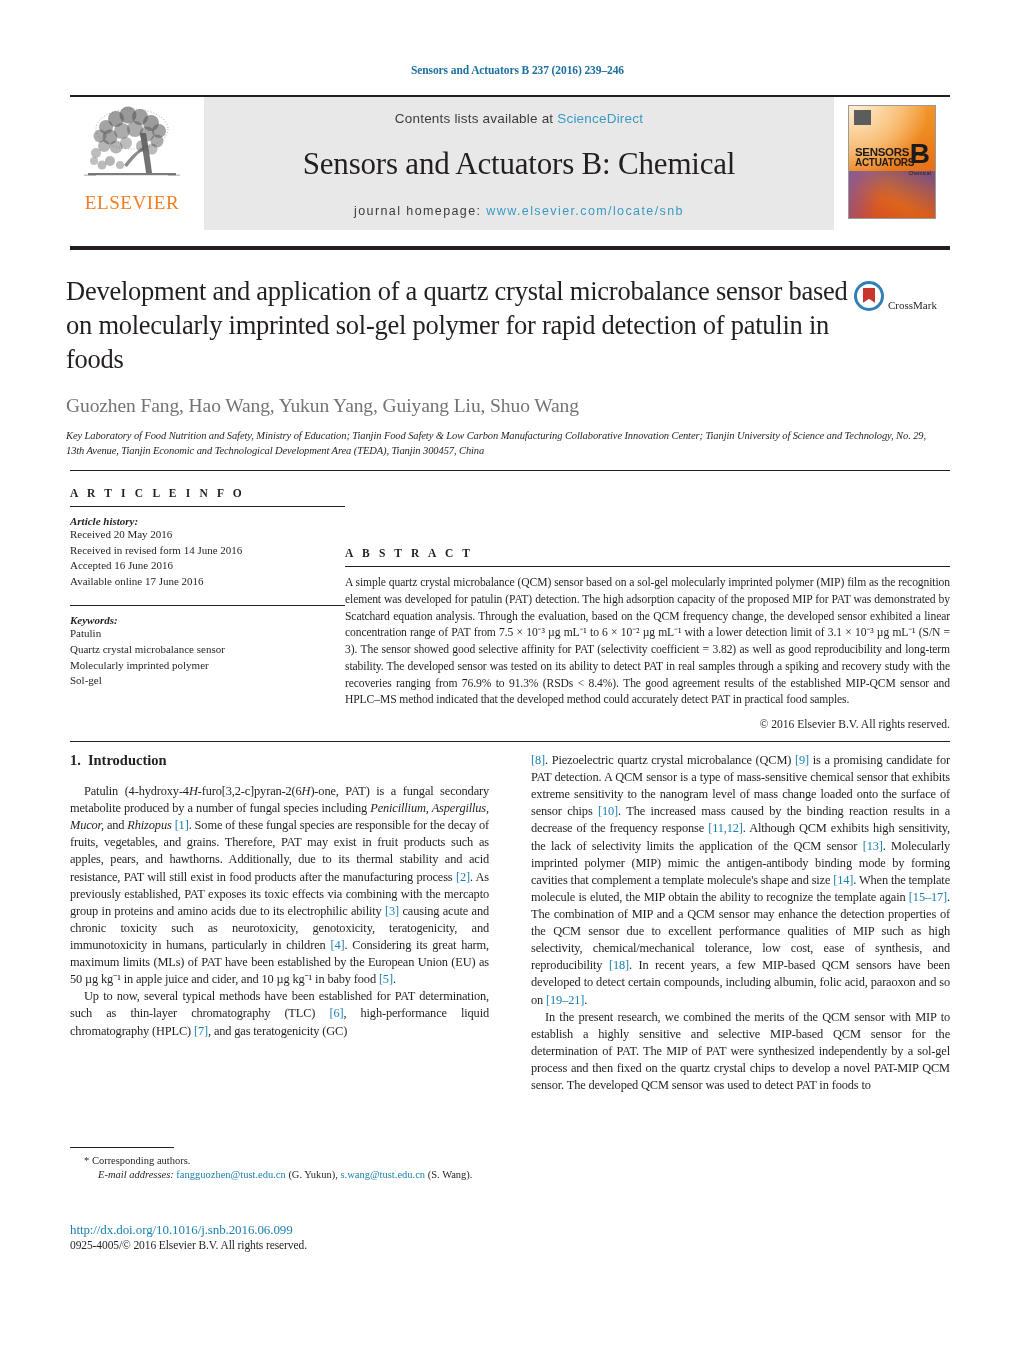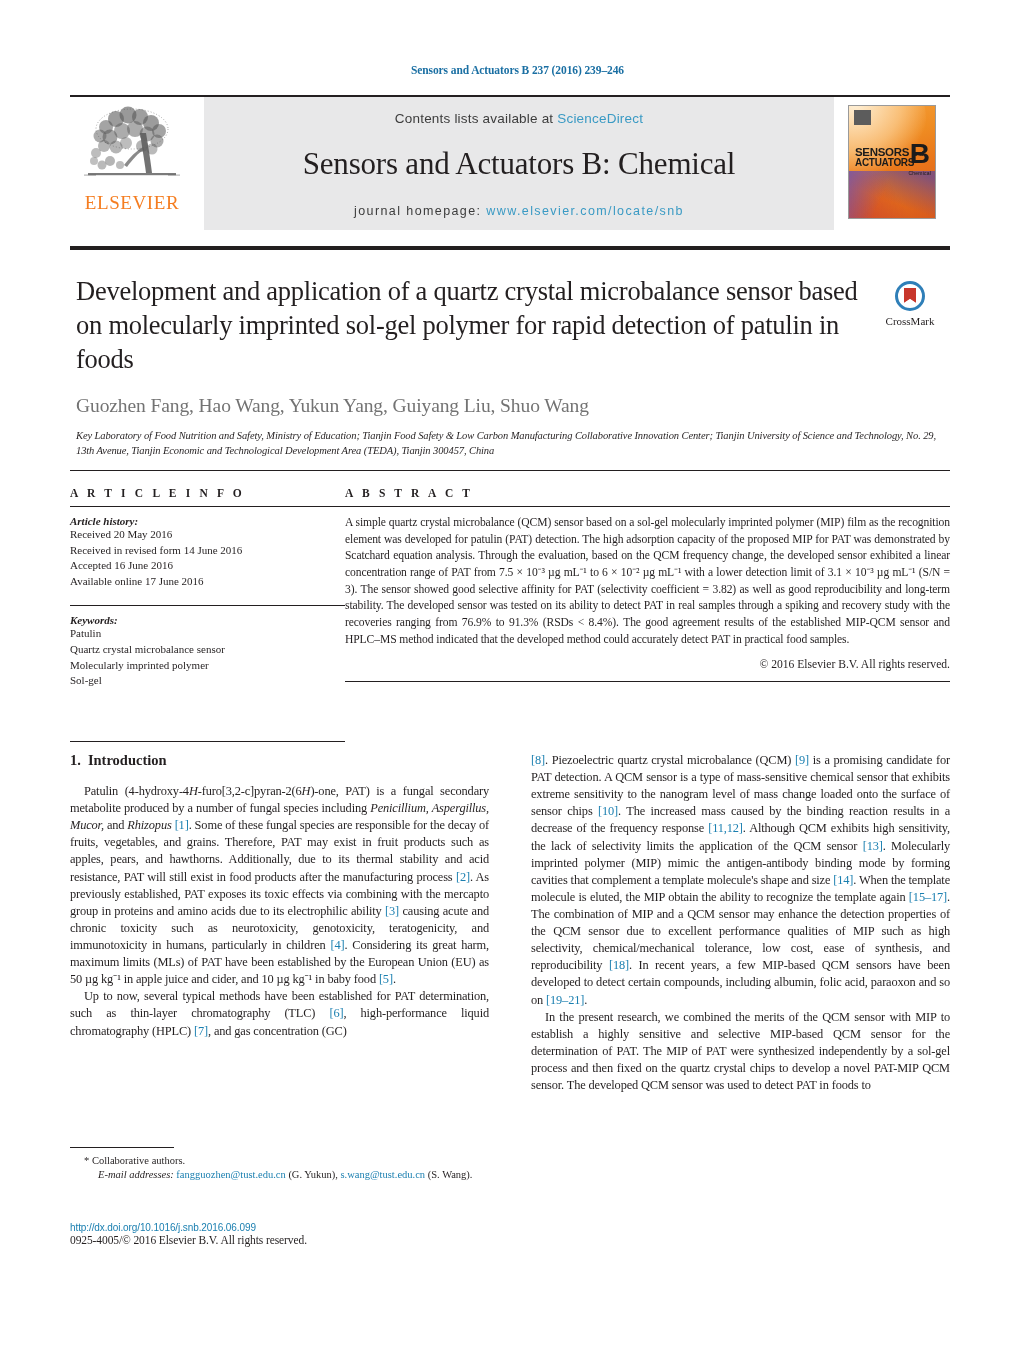--- a/index.html
+++ b/index.html
@@ -153,41 +153,40 @@
     position: absolute;
     left: 70px;
     top: 246px;
     width: 880px;
     border-top: 4px solid #231f20;
   }
 
   
   .title-block {
     position: absolute;
-    left: 76px;
+    left: 66px;
     top: 275px;
     width: 880px;
   }
   .paper-title {
     font-family: "Liberation Serif", serif;
     font-size: 26.5px;
     line-height: 1.28;
     color: #231f20;
     width: 790px;
     letter-spacing: -0.25px;
   }
   .crossmark {
     position: absolute;
     right: 0;
     top: 6px;
     width: 92px;
     display: flex;
-    align-items: center;
+    align-items: flex-end;
     gap: 4px;
-    flex-direction: column;
   }
   .cm-label {
     font-family: "Liberation Serif", serif;
     font-size: 11px;
     color: #231f20;
   }
   .authors {
     font-family: "Liberation Serif", serif;
     font-size: 19.5px;
     color: #737373;
@@ -212,20 +211,21 @@
   }
 
   
   .info-abstract {
     position: absolute;
     left: 70px;
     top: 487px;
     width: 880px;
     display: flex;
     gap: 0px;
+    align-items: flex-end;
   }
   .col-info { width: 275px; flex: 0 0 275px; }
   .col-abs  { width: 605px; flex: 0 0 605px; }
 
   .sec-head {
     font-family: "Liberation Serif", serif;
     font-size: 11.5px;
     font-weight: bold;
     letter-spacing: 3.2px;
     color: #231f20;
@@ -324,22 +324,22 @@
   .fn-indent { padding-left: 14px; }
   .mail { color: #1a7fb0; }
 
   .doi-block {
     position: absolute;
     left: 70px;
     top: 1222px;
     width: 440px;
   }
   .doi-link {
-    font-family: Liberation Sans, sans-serif;
-    font-size: 10px;
+    font-family: Liberation Serif, serif;
+    font-size: 13px;
     color: #1a7fb0;
     letter-spacing: -0.1px;
   }
   .doi-rights {
     font-family: "Liberation Serif", serif;
     font-size: 11.5px;
     color: #231f20;
     margin-top: 1px;
     letter-spacing: -0.1px;
   }
@@ -458,33 +458,33 @@
     </div>
   </div>
 
   <div class="body-cols">
 
     <div class="bcol">
       <div class="h1"><span class="num">1.</span><span>Introduction</span></div>
 
       <p class="para"><span>Patulin (4-hydroxy-4</span><i>H</i><span>-furo[3,2-c]pyran-2(6</span><i>H</i><span>)-one, PAT) is a fungal secondary metabolite produced by a number of fungal species including </span><i>Penicillium, Aspergillus, Mucor,</i><span> and </span><i>Rhizopus</i> <span class="ref">[1]</span><span>. Some of these fungal species are responsible for the decay of fruits, vegetables, and grains. Therefore, PAT may exist in fruit products such as apples, pears, and hawthorns. Additionally, due to its thermal stability and acid resistance, PAT will still exist in food products after the manufacturing process </span><span class="ref">[2]</span><span>. As previously established, PAT exposes its toxic effects via combining with the mercapto group in proteins and amino acids due to its electrophilic ability </span><span class="ref">[3]</span><span> causing acute and chronic toxicity such as neurotoxicity, genotoxicity, teratogenicity, and immunotoxicity in humans, particularly in children </span><span class="ref">[4]</span><span>. Considering its great harm, maximum limits (MLs) of PAT have been established by the European Union (EU) as 50 µg kg⁻¹ in apple juice and cider, and 10 µg kg⁻¹ in baby food </span><span class="ref">[5]</span><span>.</span></p>
 
-      <p class="para"><span>Up to now, several typical methods have been established for PAT determination, such as thin-layer chromatography (TLC) </span><span class="ref">[6]</span><span>, high-performance liquid chromatography (HPLC) </span><span class="ref">[7]</span><span>, and gas concentration (GC) </span></p>
+      <p class="para"><span>Up to now, several typical methods have been established for PAT determination, such as thin-layer chromatography (TLC) </span><span class="ref">[6]</span><span>, high-performance liquid chromatography (HPLC) </span><span class="ref">[7]</span><span>, and gas teratogenicity (GC) </span></p>
     </div>
 
     <div class="bcol">
       <p class="para" style="text-indent:0;"><span class="ref">[8]</span><span>. Piezoelectric quartz crystal microbalance (QCM) </span><span class="ref">[9]</span><span> is a promising candidate for PAT detection. A QCM sensor is a type of mass-sensitive chemical sensor that exhibits extreme sensitivity to the nanogram level of mass change loaded onto the surface of sensor chips </span><span class="ref">[10]</span><span>. The increased mass caused by the binding reaction results in a decrease of the frequency response </span><span class="ref">[11,12]</span><span>. Although QCM exhibits high sensitivity, the lack of selectivity limits the application of the QCM sensor </span><span class="ref">[13]</span><span>. Molecularly imprinted polymer (MIP) mimic the antigen-antibody binding mode by forming cavities that complement a template molecule's shape and size </span><span class="ref">[14]</span><span>. When the template molecule is eluted, the MIP obtain the ability to recognize the template again </span><span class="ref">[15–17]</span><span>. The combination of MIP and a QCM sensor may enhance the detection properties of the QCM sensor due to excellent performance qualities of MIP such as high selectivity, chemical/mechanical tolerance, low cost, ease of synthesis, and reproducibility </span><span class="ref">[18]</span><span>. In recent years, a few MIP-based QCM sensors have been developed to detect certain compounds, including albumin, folic acid, paraoxon and so on </span><span class="ref">[19–21]</span><span>.</span></p>
 
       <p class="para">In the present research, we combined the merits of the QCM sensor with MIP to establish a highly sensitive and selective MIP-based QCM sensor for the determination of PAT. The MIP of PAT were synthesized independently by a sol-gel process and then fixed on the quartz crystal chips to develop a novel PAT-MIP QCM sensor. The developed QCM sensor was used to detect PAT in foods to</p>
     </div>
   </div>
 
   <div class="footnote">
     <div class="fn-rule"></div>
-    <div class="fn-line fn-indent">* Collaborative authors.</div>
+    <div class="fn-line fn-indent">* Corresponding authors.</div>
     <div class="fn-line"><span class="fn-indent ital" style="padding-left:28px;margin-top:48px;">E-mail addresses:</span> <span class="mail">fangguozhen@tust.edu.cn</span><span> (G. Yukun),</span> <span class="mail">s.wang@tust.edu.cn</span> <span>(S. Wang).</span></div>
   </div>
 
   <div class="doi-block">
     <div class="doi-link">http://dx.doi.org/10.1016/j.snb.2016.06.099</div>
     <div class="doi-rights">0925-4005/© 2016 Elsevier B.V. All rights reserved.</div>
   </div>
 
 </div>
 

